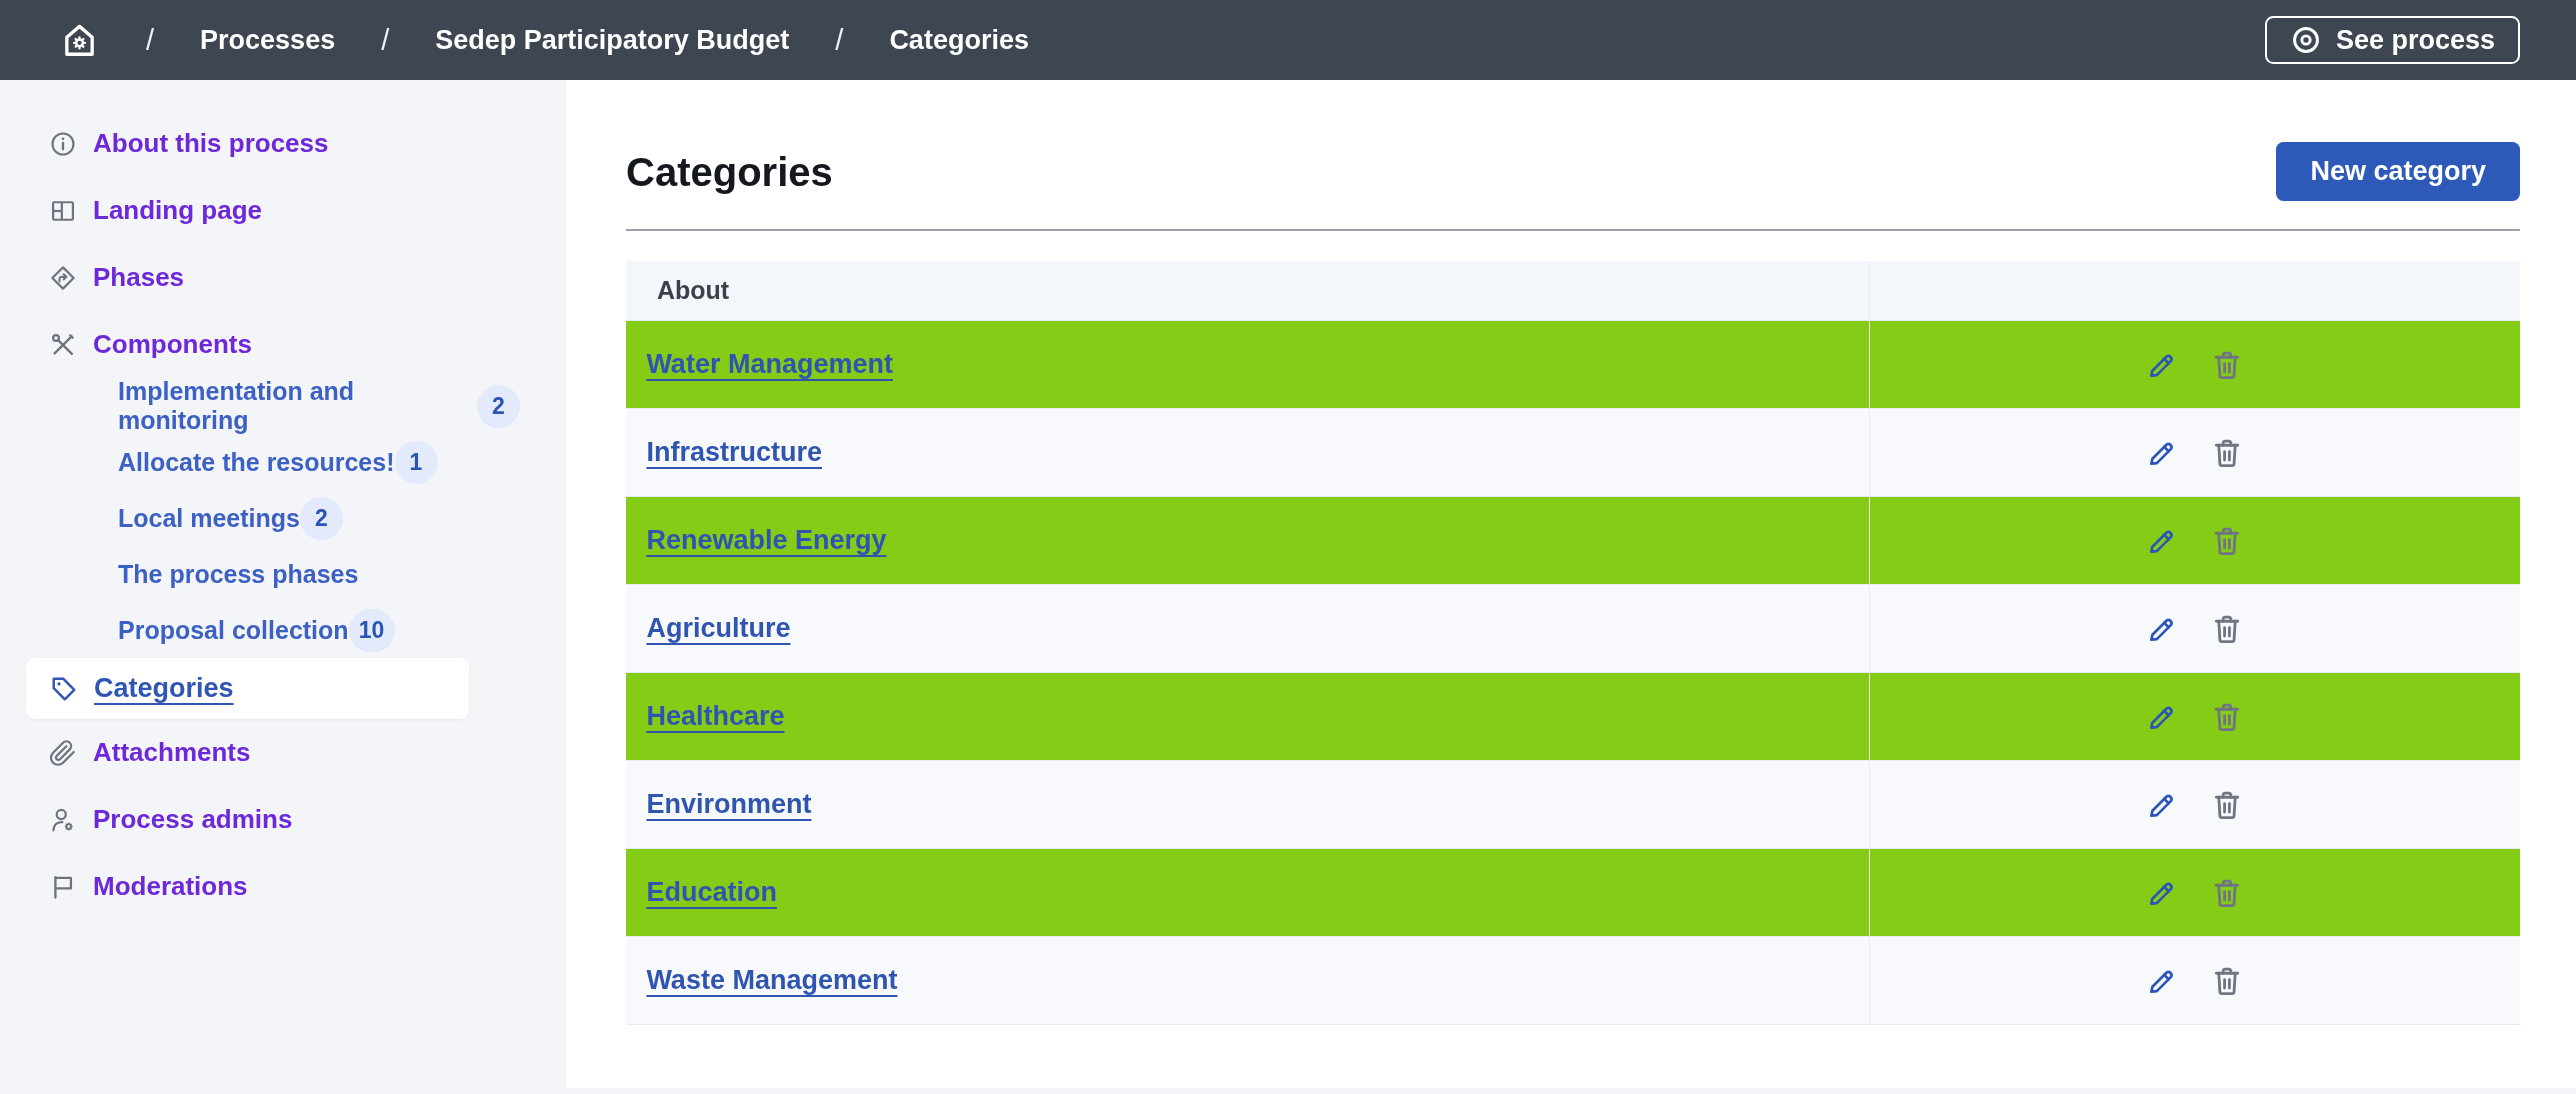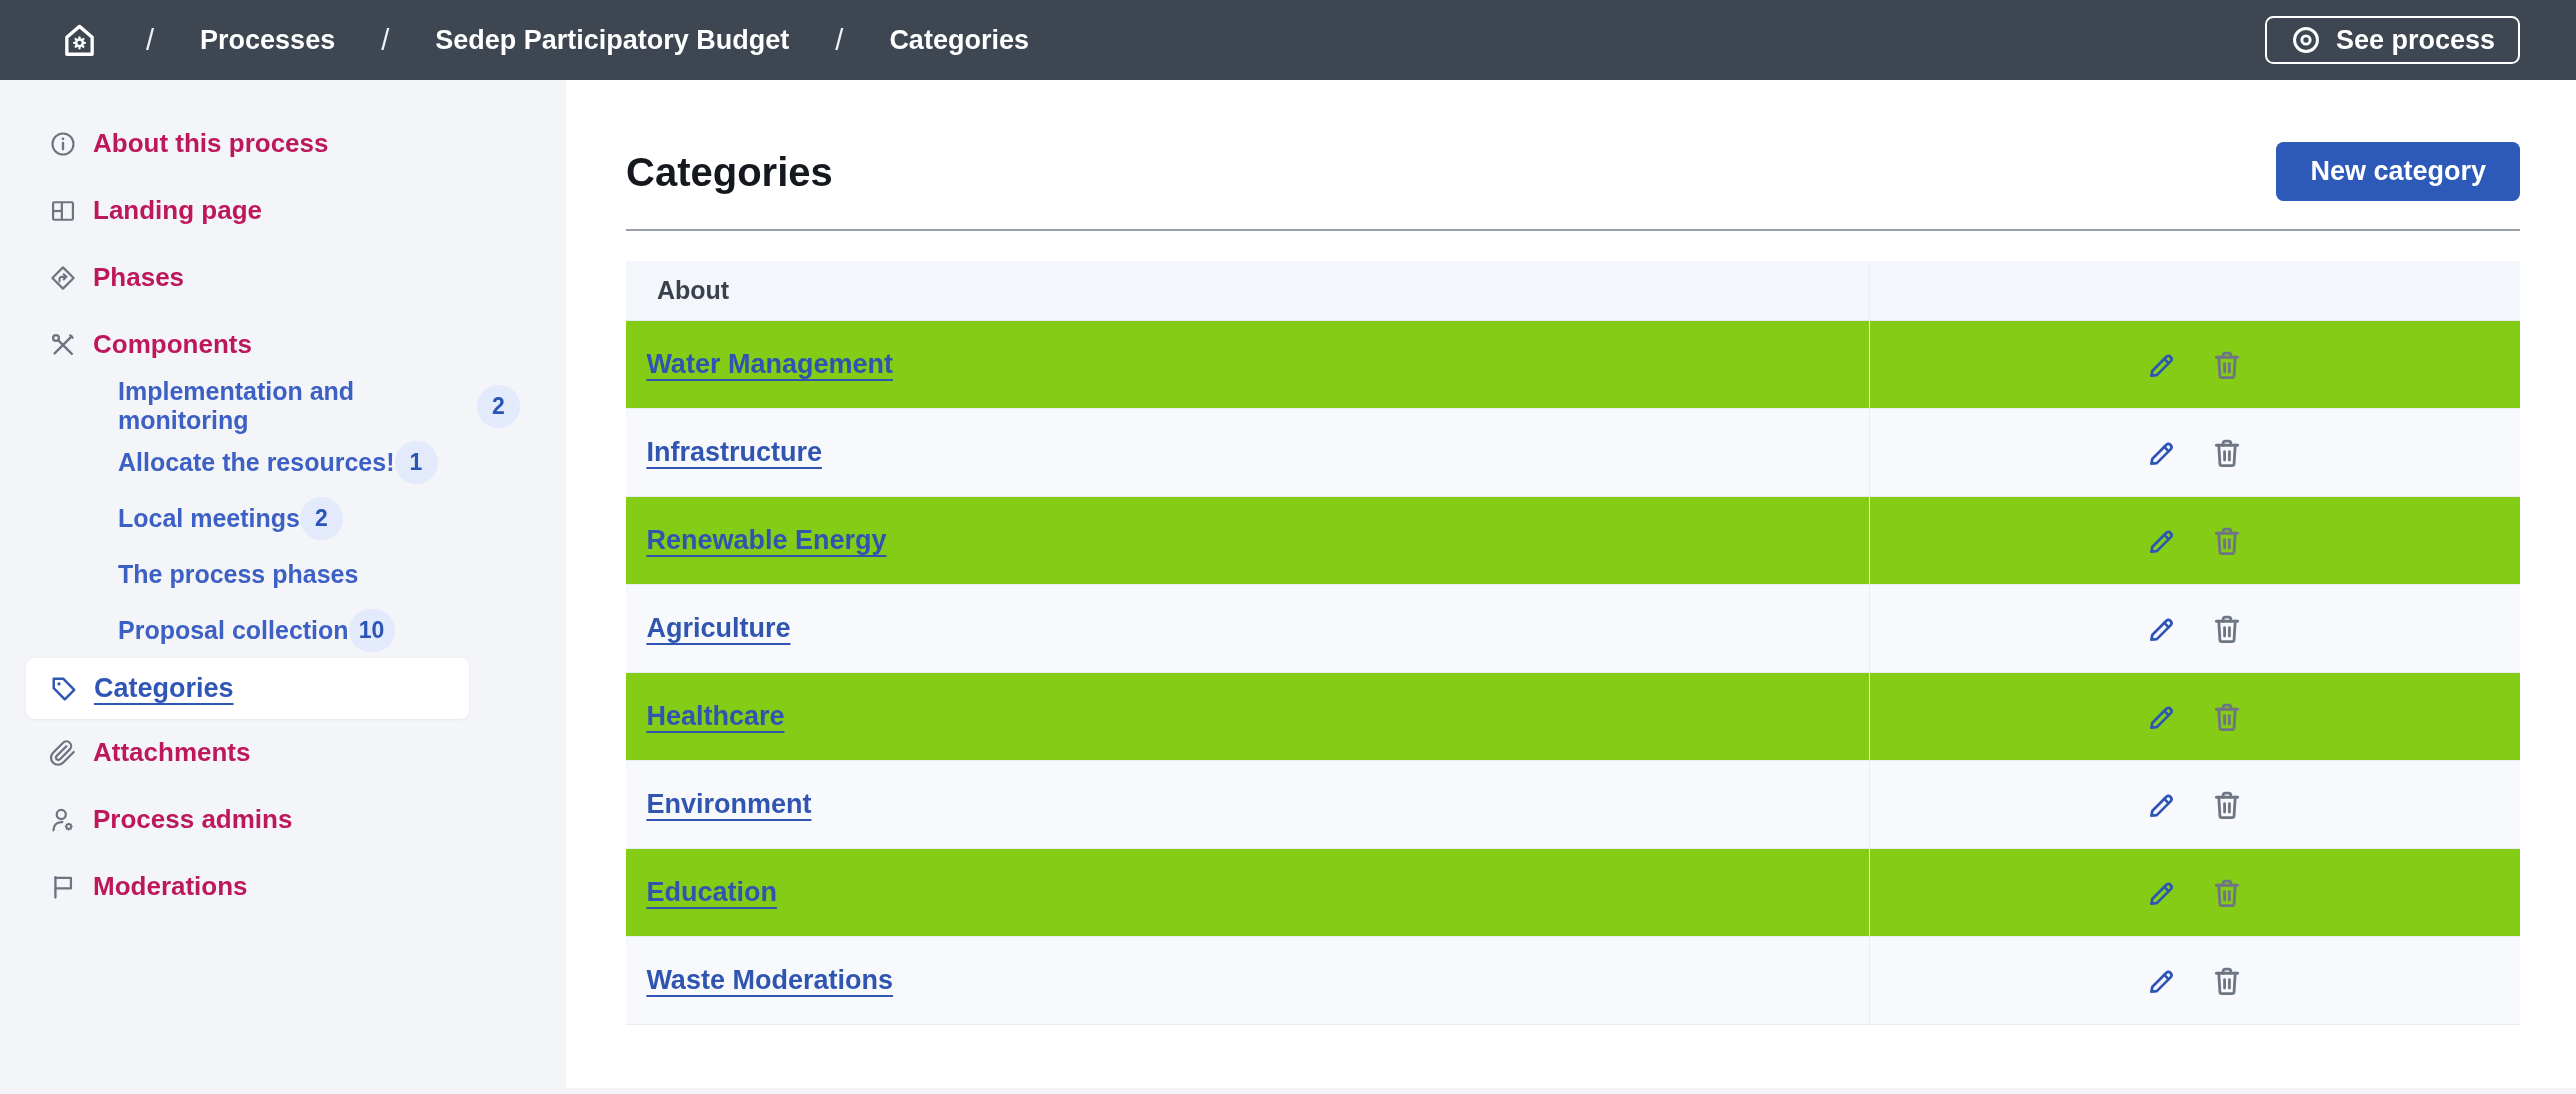--- a/index.html
+++ b/index.html
@@ -26,21 +26,21 @@
     color:#ffffff;font-size:27px;font-weight:700;cursor:pointer;
     font-family:"Liberation Sans",sans-serif;
   }
 
   
   .sidebar{
     position:absolute;top:80px;left:0;width:566px;height:1014px;
     background:#f4f5f8;box-sizing:border-box;padding-top:30px;
   }
   .side-item{height:67px;display:flex;align-items:center;padding-left:49px;gap:16px;cursor:pointer;}
-  .side-item .side-label{color:#be185d;font-size:26px;font-weight:600;}
+  .side-item .side-label{color:#6d28d9;font-size:26px;font-weight:600;}
   .side-icon{width:28px;height:28px;flex:none;color:#6d7480;}
   .sub-item{
     height:56px;display:flex;align-items:center;justify-content:flex-start;
     padding-left:118px;padding-right:46px;cursor:pointer;
   }
   .sub-item .side-label{color:#3c60c4;font-size:25px;font-weight:600;}
   .badge{
     min-width:43px;height:43px;padding:0 10.2px;border-radius:21.3px;box-sizing:border-box;
     background:#e2eafb;color:#2b55b4;font-size:23px;font-weight:700;
     display:flex;align-items:center;justify-content:center;
@@ -379,21 +379,21 @@
                   <path d="M4.5 6.5 H19.5" stroke-width="2"></path>
                   <path d="M9.3 6.5 V4.9 a1.3 1.3 0 0 1 1.3 -1.3 h2.8 a1.3 1.3 0 0 1 1.3 1.3 V6.5" stroke-width="2"></path>
                   <path d="M6.2 6.5 l.8 13.1 a1.4 1.4 0 0 0 1.4 1.3 h7.2 a1.4 1.4 0 0 0 1.4 -1.3 l.8 -13.1" stroke-width="2"></path>
                   <path d="M10.3 11 v6 M13.7 11 v6" stroke-width="2"></path>
                 </svg>
               </button>
         </div>
           </td>
       </tr>
       <tr>
-        <td class="name-cell"><a>Waste Moderations</a></td>
+        <td class="name-cell"><a>Waste Management</a></td>
         <td class="actions-cell">
             <div class="actions-wrap">
           <button class="icon-btn">
                 <svg class="pencil" viewBox="0 0 24 24" fill="none" stroke="currentColor" stroke-linecap="round" stroke-linejoin="round">
                   <path d="M4 20 l.8 -3.7 L15.3 5.8 a2.35 2.35 0 0 1 3.3 3.3 L8.1 19.6 L4 20 Z" stroke-width="2"></path>
                   <path d="M13.7 7.4 l3.3 3.3" stroke-width="2"></path>
                 </svg>
               </button>
           <button class="icon-btn">
                 <svg class="trash" viewBox="0 0 24 24" fill="none" stroke="currentColor" stroke-linecap="round" stroke-linejoin="round">

